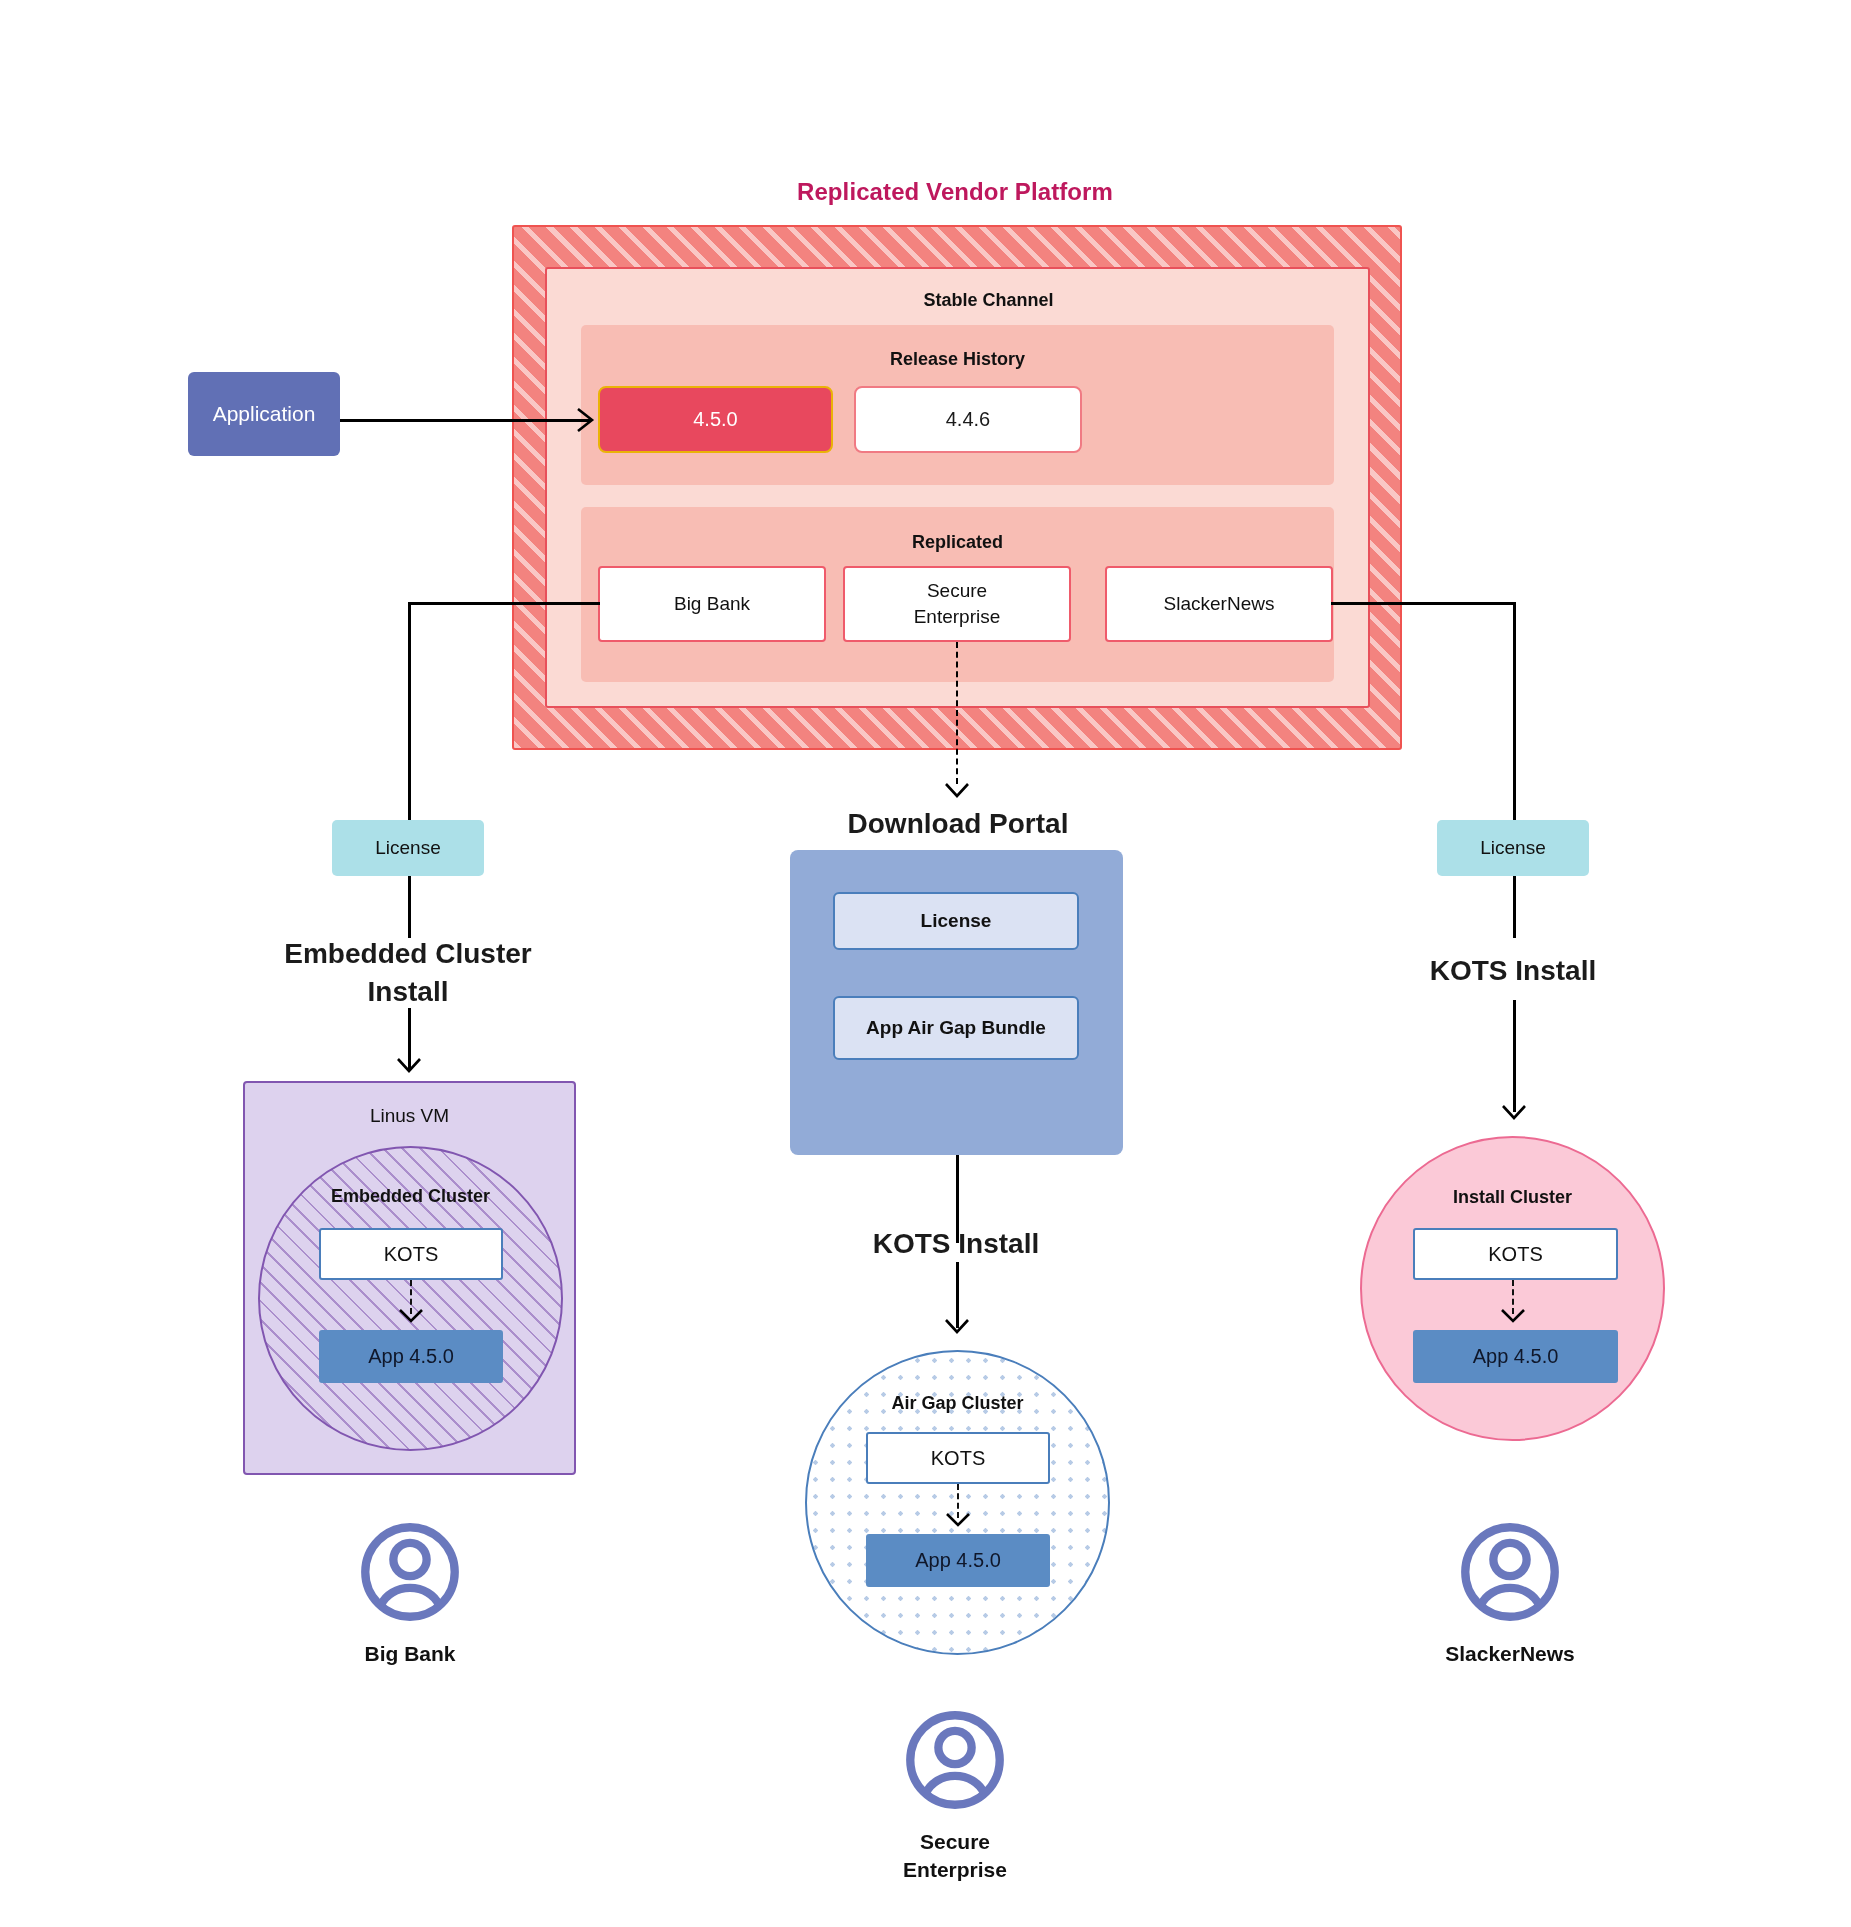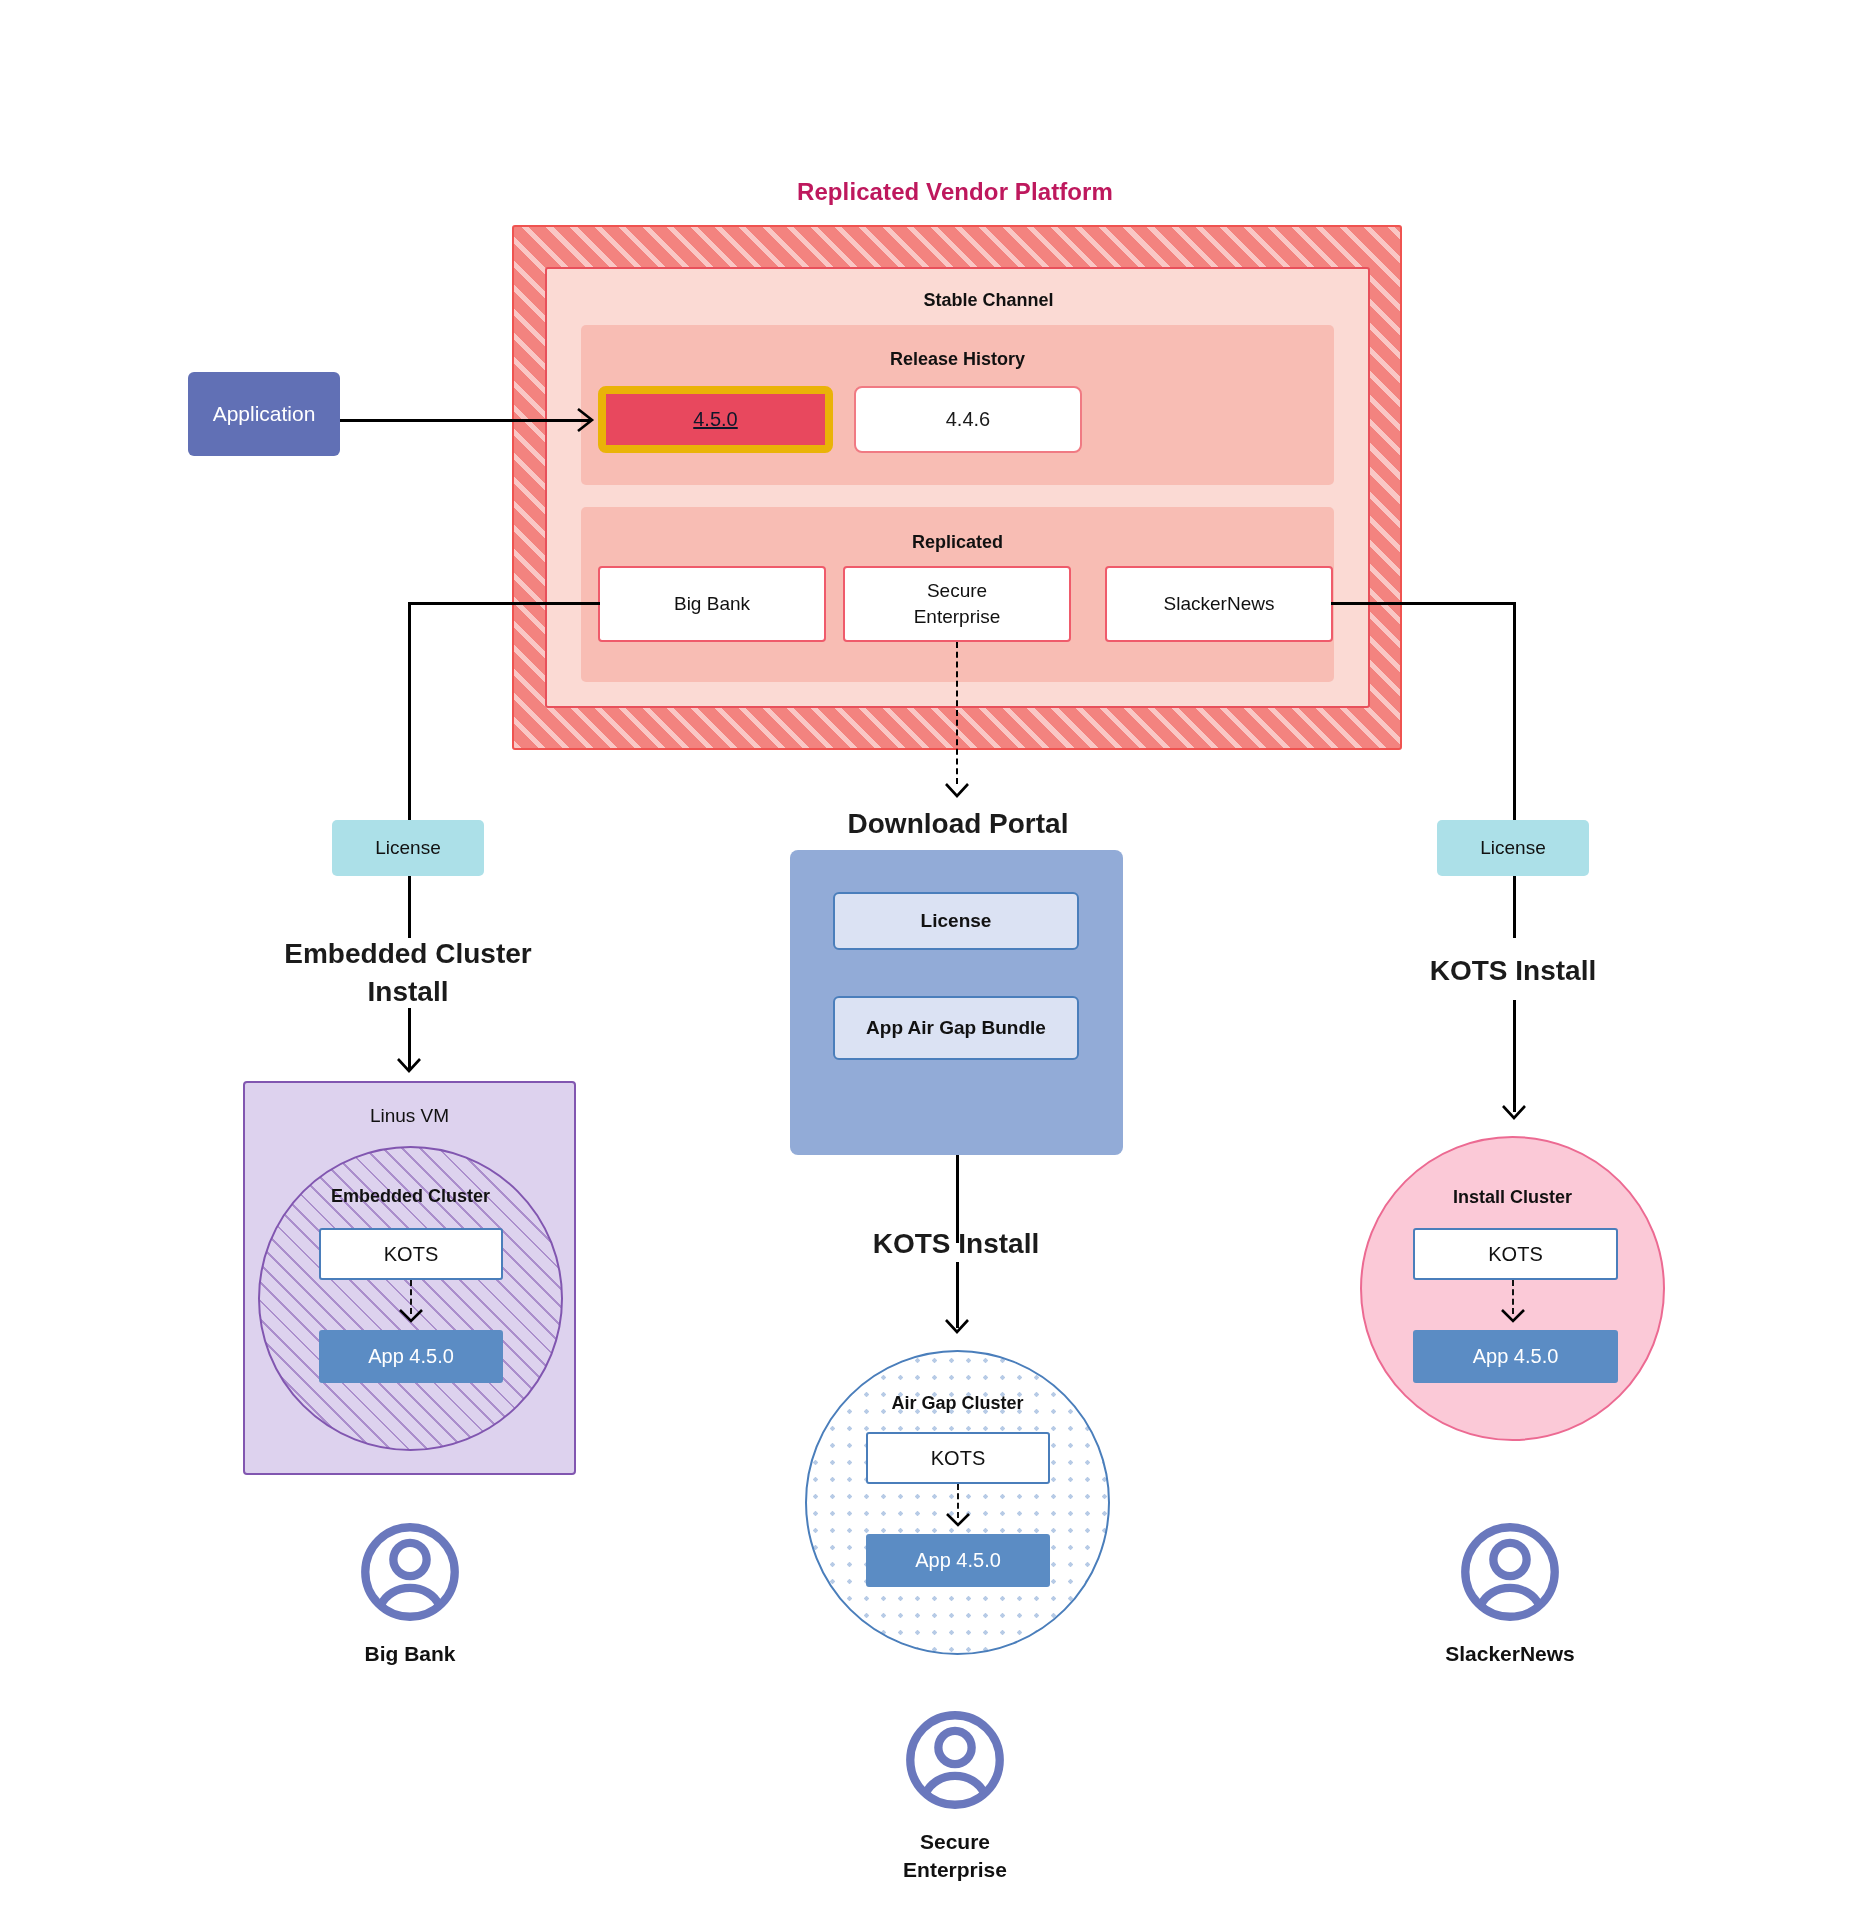--- a/index.html
+++ b/index.html
@@ -41,21 +41,21 @@
     border-radius:3px;
   }
   #release-history,#customers{
     background:#f8bdb4;
     border-radius:5px;
   }
   .release-box{
     border-radius:8px;
     font-size:20px;
   }
-  .release-box.current{background:#e8485e;border:8px solid #eab308;color:#0f172a;text-decoration:underline;}
+  .release-box.current{background:#e8485e;border:2px solid #eab308;color:#ffffff;}
   .release-box.past{background:#ffffff;border:2px solid #f07a83;color:#1b1b1b;}
   .customer-box{
     background:#ffffff;
     border:2px solid #ef5b6b;
     border-radius:4px;
     font-size:19px;
     line-height:1.35;
     color:#111;
   }
 
@@ -126,21 +126,21 @@
     border:2px solid #4a7ebb;
     border-radius:3px;
     font-size:20px;
     color:#111;
   }
   .app-box{
     background:#5b8cc4;
     border:2px solid #5b8cc4;
     border-radius:3px;
     font-size:20px;
-    color:#ffffff;
+    color:#0f172a;
   }
 
   
   .vline{background:#000000;width:2.5px;}
   .hline{background:#000000;height:2.5px;}
   .vdash{
     width:0;border-left:2.5px dashed #000000;
   }
   .vdash-thin{
     width:0;border-left:2.5px dashed #111111;

